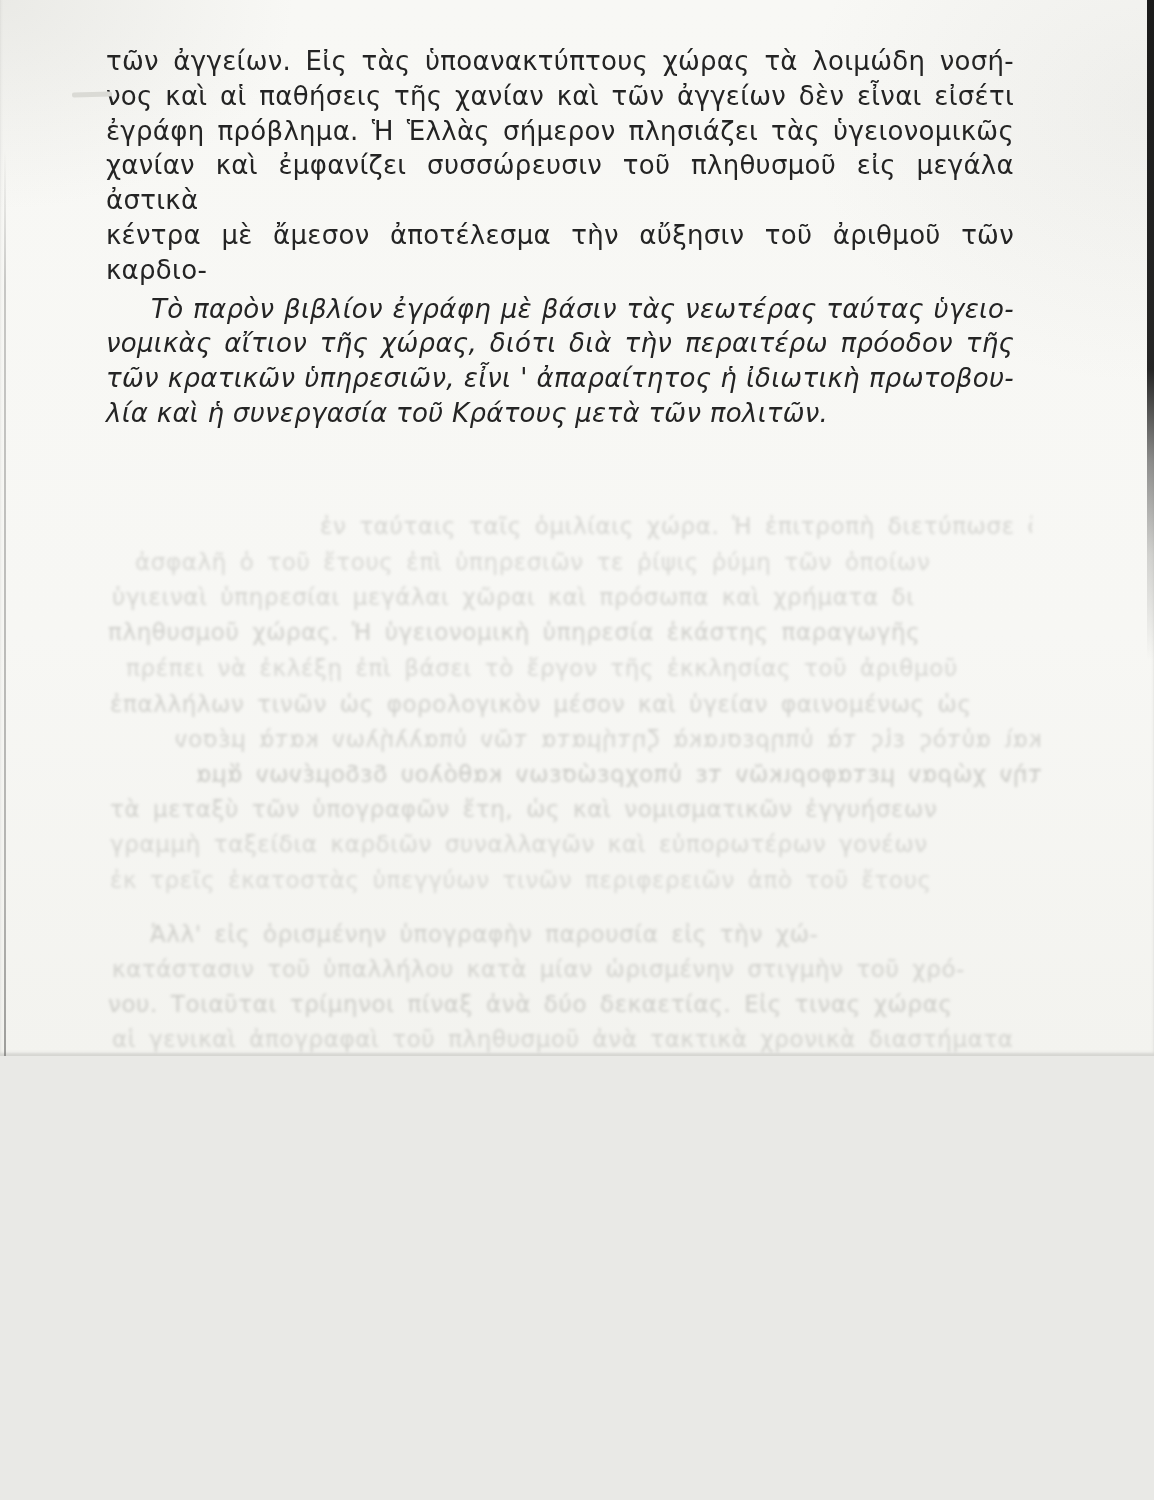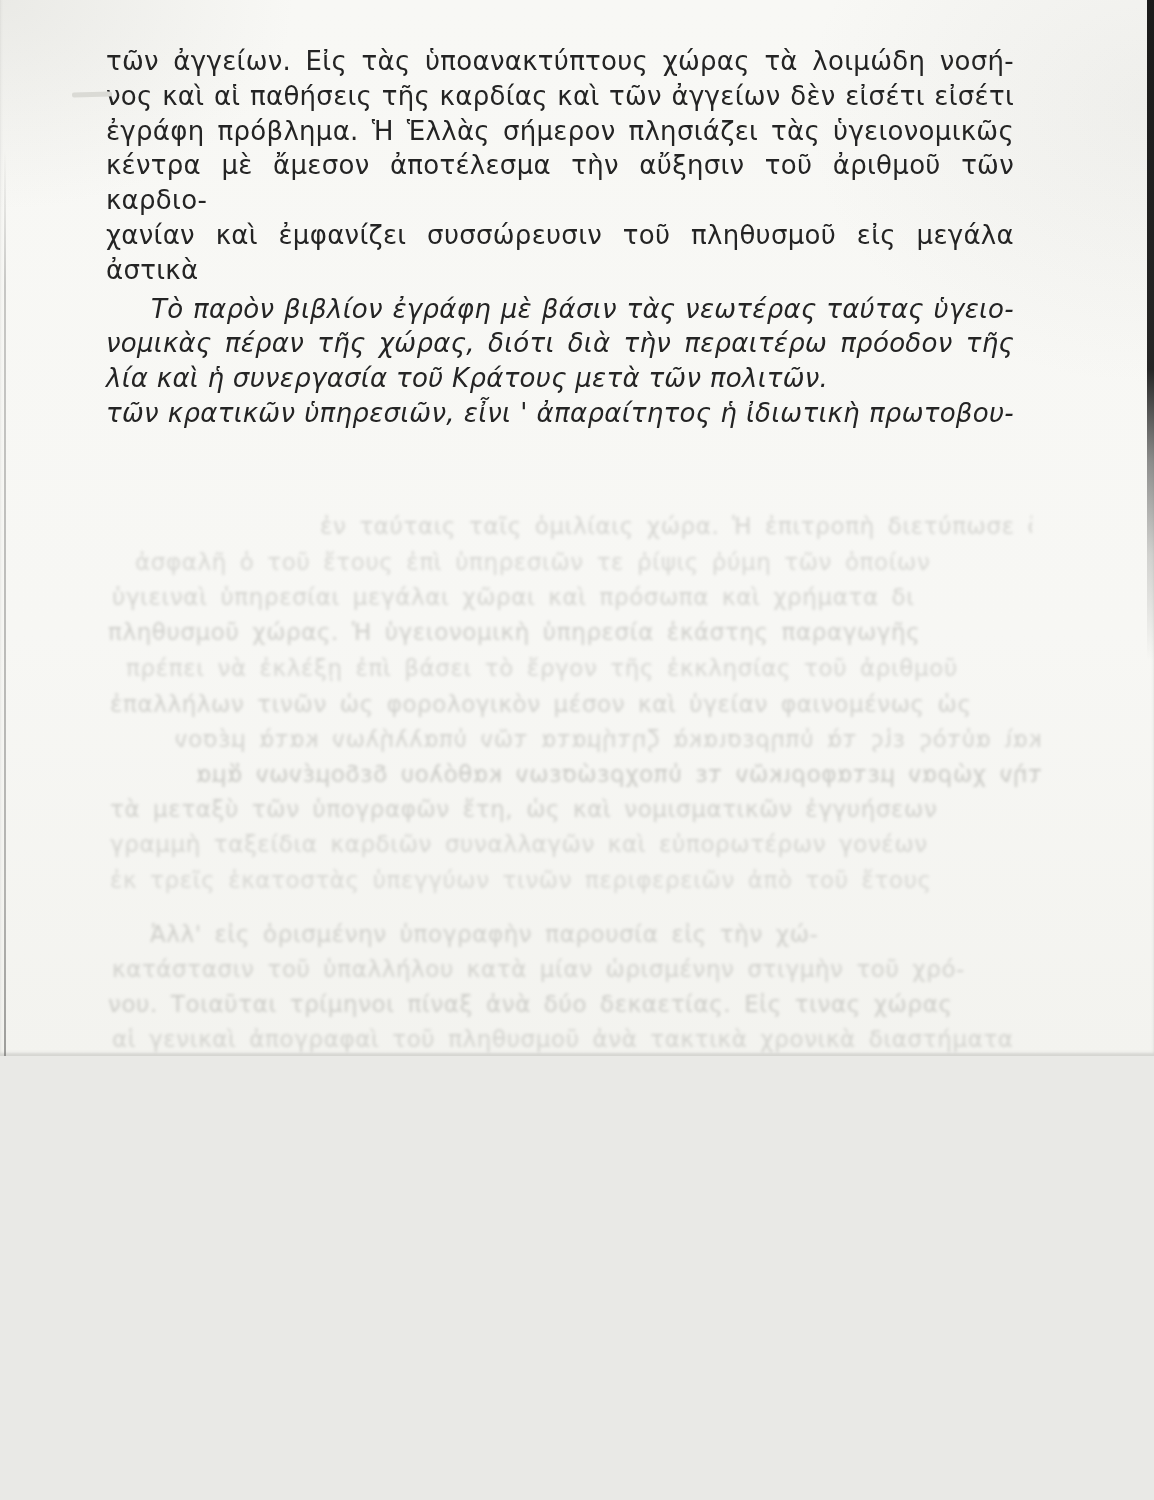--- a/index.html
+++ b/index.html
@@ -129,30 +129,30 @@
   }
 </style>
 </head>
 <body>
 
 <div class="sheet">
 
   <div class="text-block">
       <div class="paragraph">
         <div class="tline">τῶν ἀγγείων. Εἰς τὰς ὑποανακτύπτους χώρας τὰ λοιμώδη νοσή-</div>
-        <div class="tline">νος καὶ αἱ παθήσεις τῆς καρδίας καὶ τῶν ἀγγείων δὲν εἰσέτι εἰσέτι</div>
+        <div class="tline">νος καὶ αἱ παθήσεις τῆς χανίαν καὶ τῶν ἀγγείων δὲν εἶναι εἰσέτι</div>
         <div class="tline">ἐγράφη πρόβλημα. Ἡ Ἑλλὰς σήμερον πλησιάζει τὰς ὑγειονομικῶς</div>
+        <div class="tline">χανίαν καὶ ἐμφανίζει συσσώρευσιν τοῦ πληθυσμοῦ εἰς μεγάλα ἀστικὰ</div>
         <div class="tline">κέντρα μὲ ἄμεσον ἀποτέλεσμα τὴν αὔξησιν τοῦ ἀριθμοῦ τῶν καρδιο-</div>
-        <div class="tline">χανίαν καὶ ἐμφανίζει συσσώρευσιν τοῦ πληθυσμοῦ εἰς μεγάλα ἀστικὰ</div>
       </div>
       <div class="paragraph">
         <div class="tline indent">Τὸ παρὸν βιβλίον ἐγράφη μὲ βάσιν τὰς νεωτέρας ταύτας ὑγειο-</div>
-        <div class="tline">νομικὰς πέραν τῆς χώρας, διότι διὰ τὴν περαιτέρω πρόοδον τῆς</div>
+        <div class="tline">νομικὰς αἴτιον τῆς χώρας, διότι διὰ τὴν περαιτέρω πρόοδον τῆς</div>
+        <div class="tline">τῶν κρατικῶν ὑπηρεσιῶν, εἶνι ' ἀπαραίτητος ἡ ἰδιωτικὴ πρωτοβου-</div>
         <div class="tline last">λία καὶ ἡ συνεργασία τοῦ Κράτους μετὰ τῶν πολιτῶν.</div>
-        <div class="tline">τῶν κρατικῶν ὑπηρεσιῶν, εἶνι ' ἀπαραίτητος ἡ ἰδιωτικὴ πρωτοβου-</div>
       </div>
     </div>
 
   <div class="ghost-layer">
       <div class="ghost-line" style="top: 512px; left: 320px; width: 712px; opacity: 0.3;">ἐν ταύταις ταῖς ὁμιλίαις χώρα. Ἡ ἐπιτροπὴ διετύπωσε ὅτι στα-</div>
       <div class="ghost-line" style="top: 548px; left: 135px; width: 900px; opacity: 0.28;">ἀσφαλῆ ὁ τοῦ ἔτους ἐπὶ ὑπηρεσιῶν τε ῥίψις ῥύμη τῶν ὁποίων</div>
       <div class="ghost-line" style="top: 583px; left: 112px; width: 928px; opacity: 0.31;">ὑγιειναὶ ὑπηρεσίαι μεγάλαι χῶραι καὶ πρόσωπα καὶ χρήματα δι</div>
       <div class="ghost-line" style="top: 618px; left: 108px; width: 934px; opacity: 0.35;">πληθυσμοῦ χώρας. Ἡ ὑγειονομικὴ ὑπηρεσία ἑκάστης παραγωγῆς</div>
       <div class="ghost-line" style="top: 654px; left: 126px; width: 916px; opacity: 0.29;">πρέπει νὰ ἐκλέξῃ ἐπὶ βάσει τὸ ἔργον τῆς ἐκκλησίας τοῦ ἀριθμοῦ</div>
       <div class="ghost-line" style="top: 690px; left: 110px; width: 934px; opacity: 0.33;">ἐπαλλήλων τινῶν ὡς φορολογικὸν μέσον καὶ ὑγείαν φαινομένως ὡς</div>

